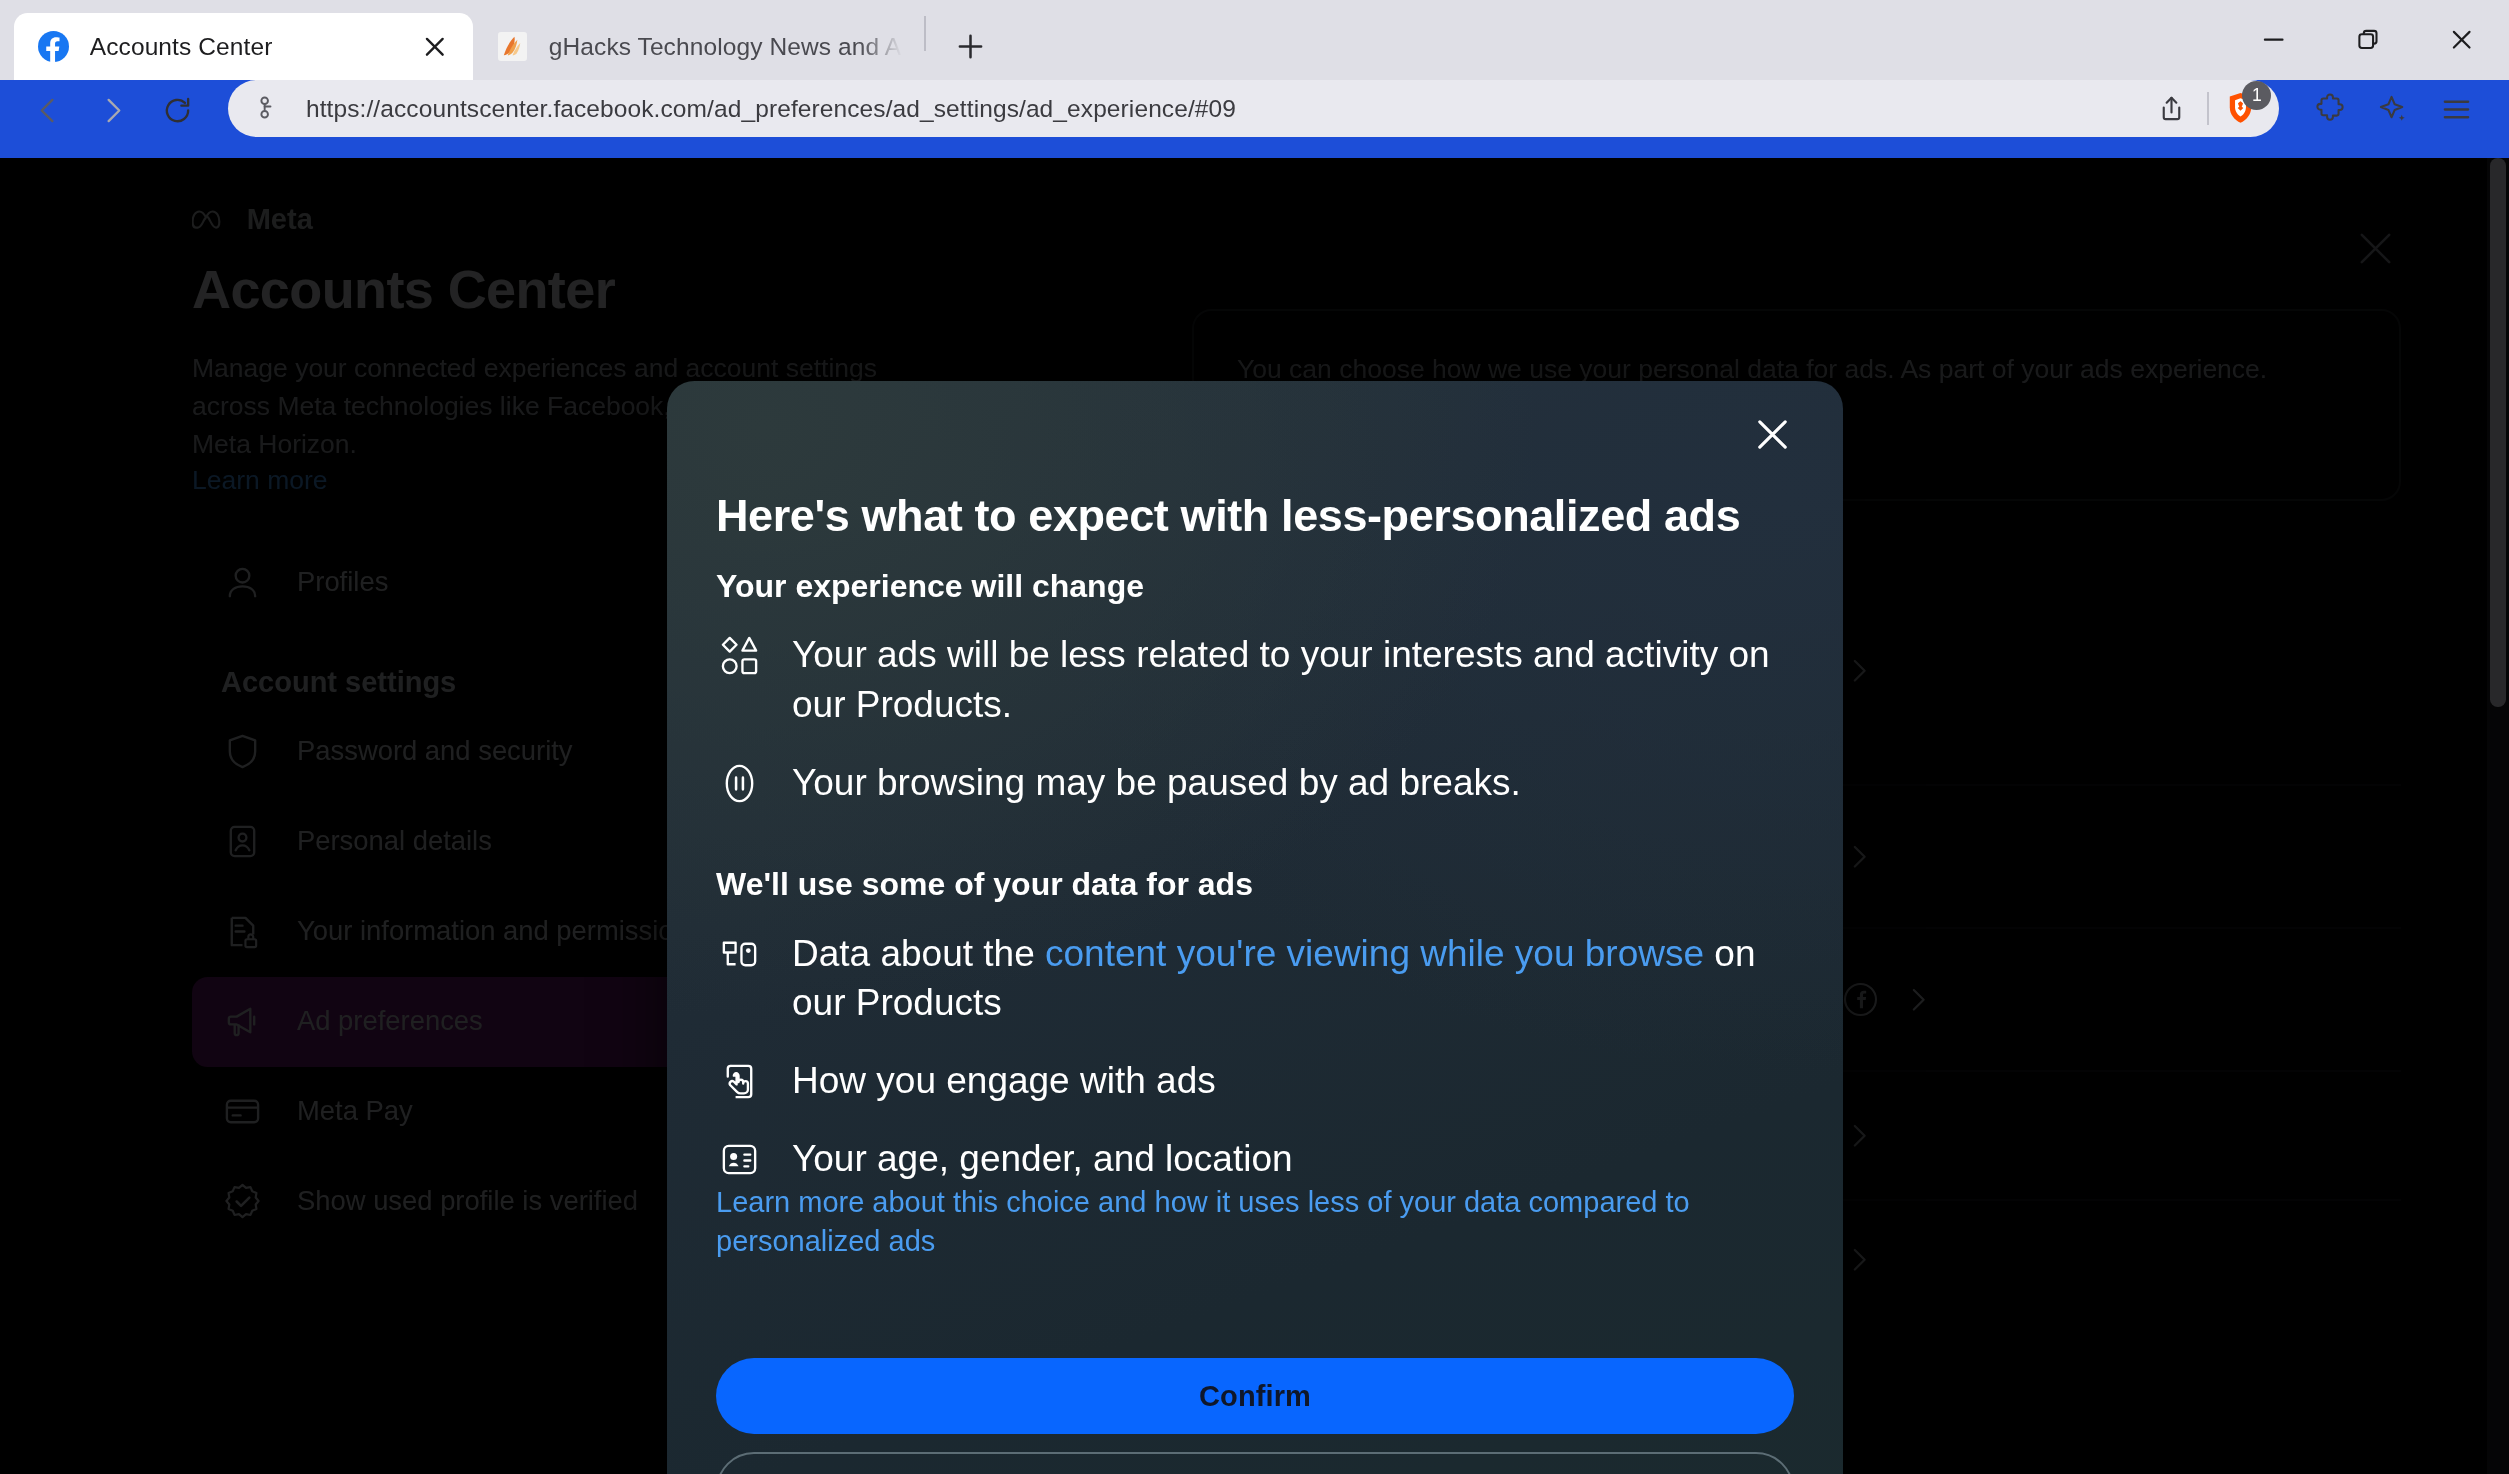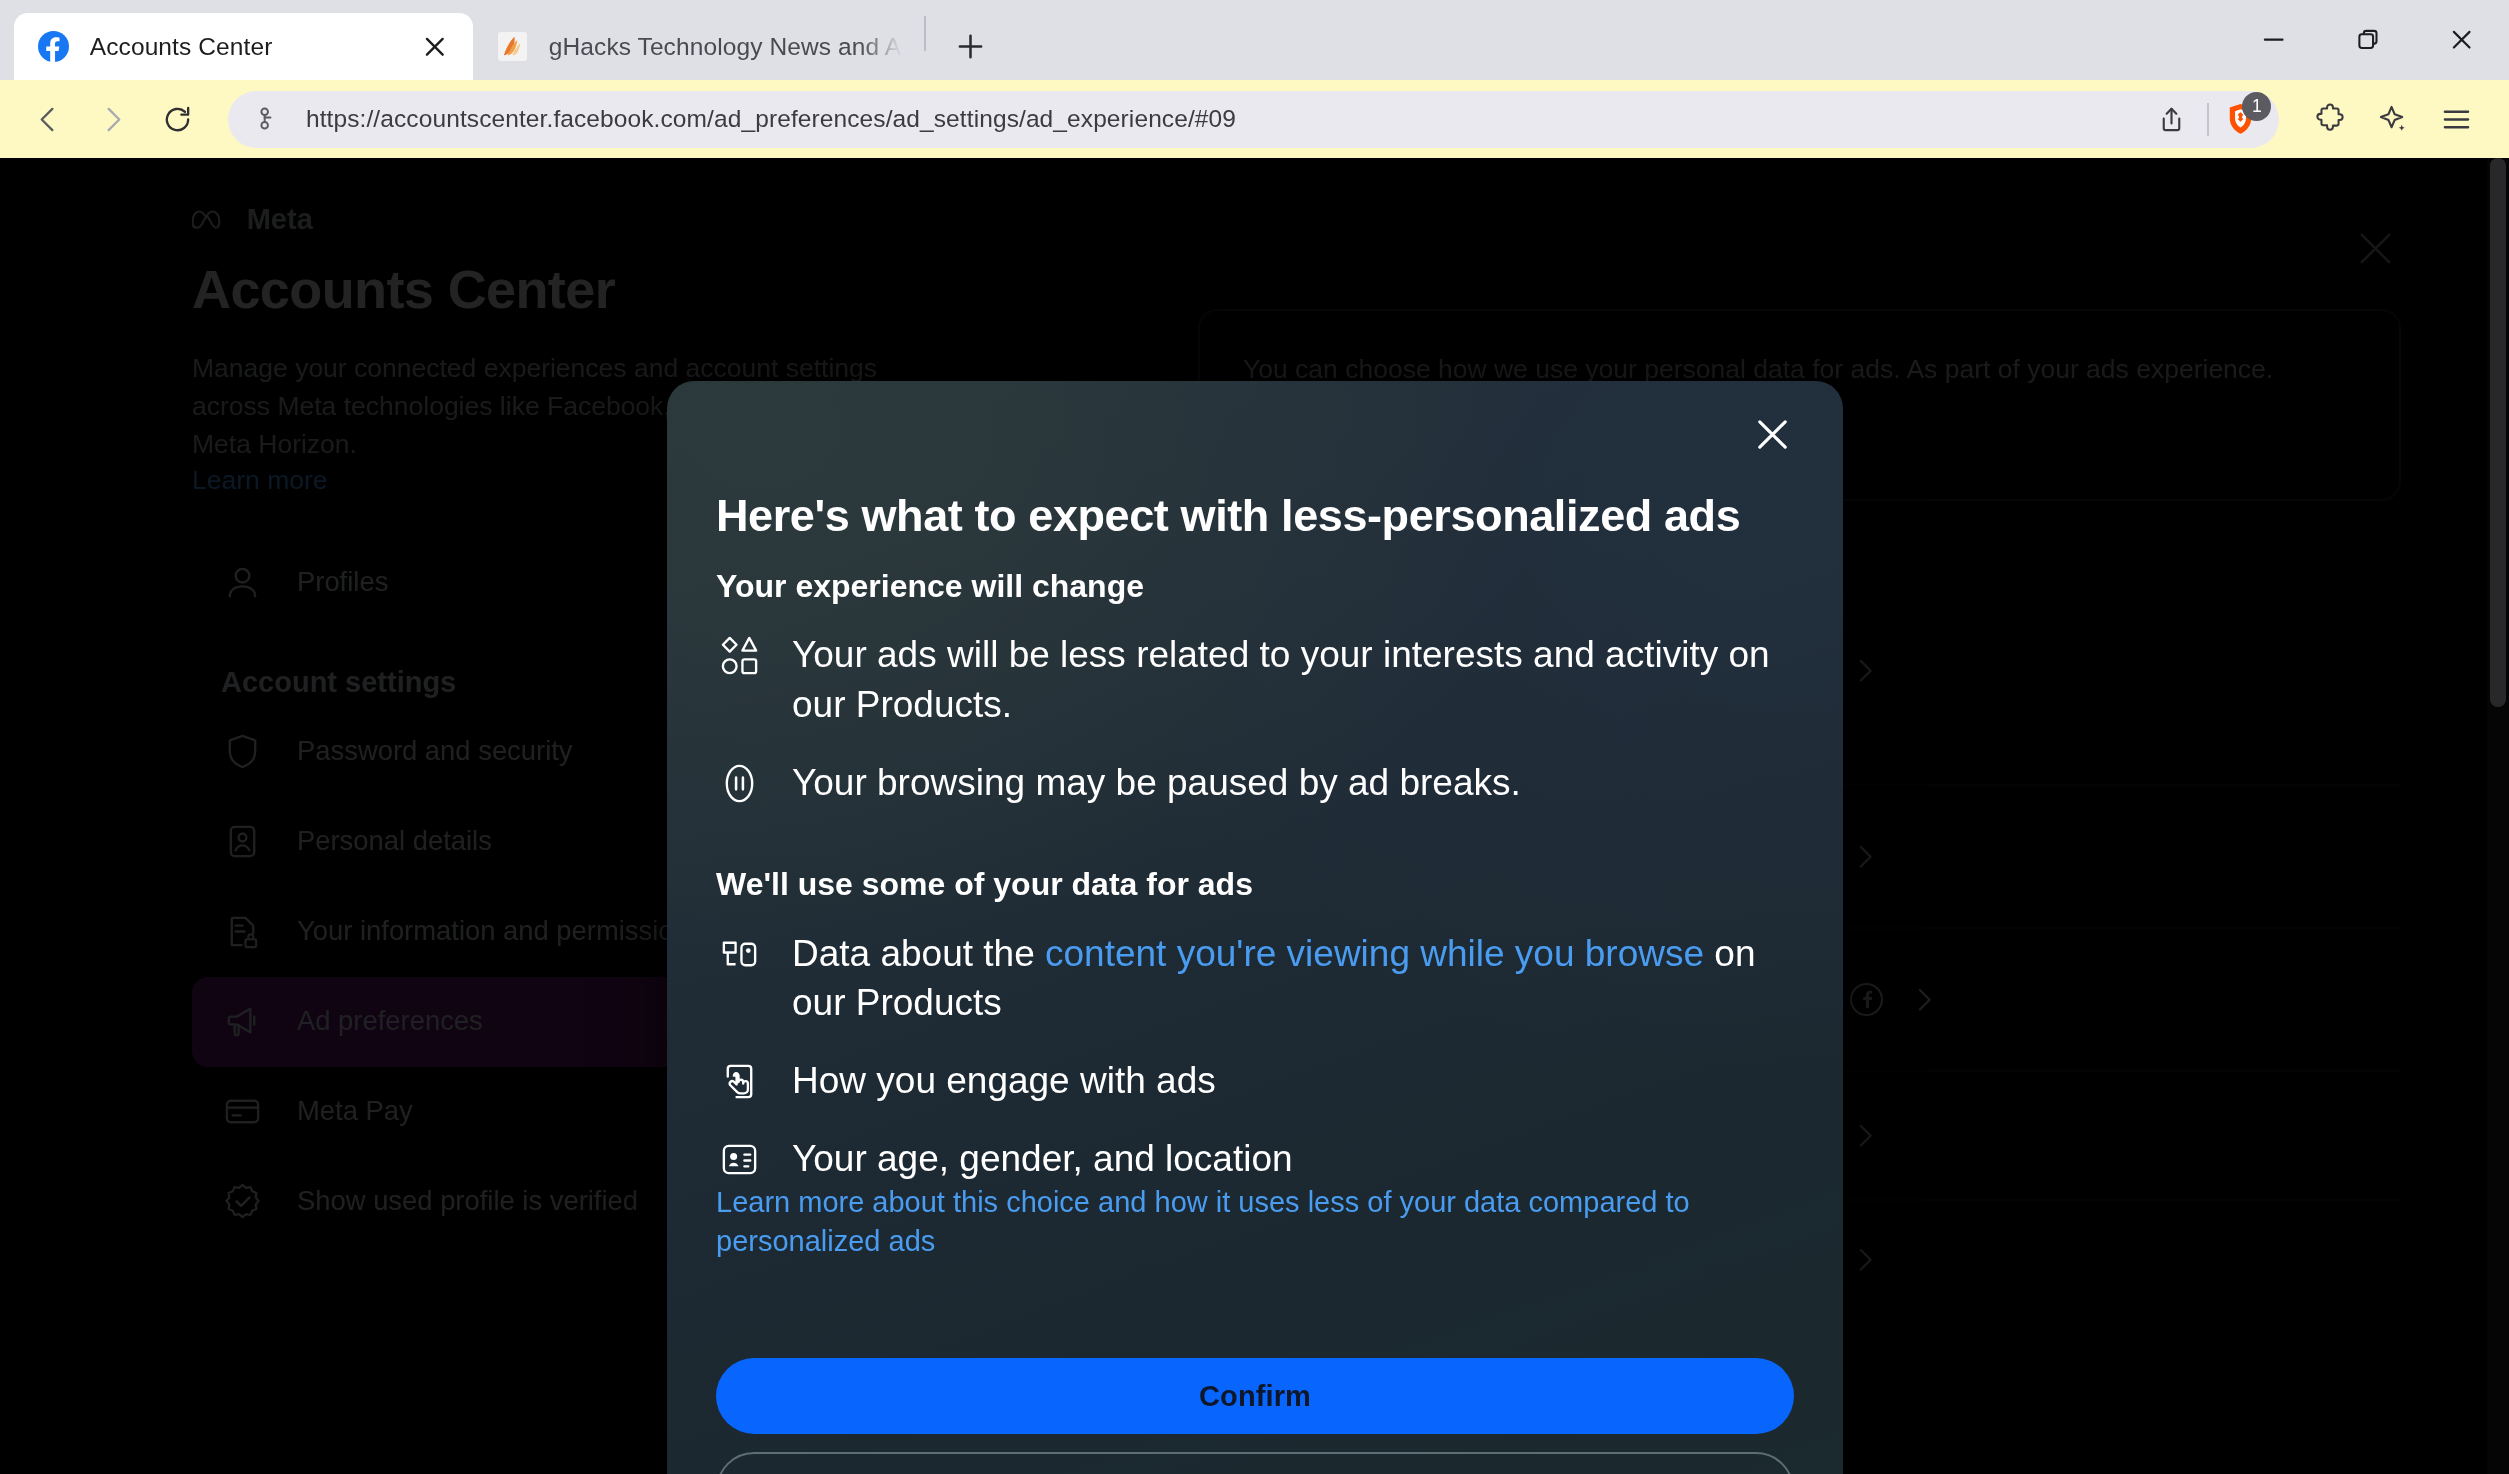--- a/index.html
+++ b/index.html
@@ -35,21 +35,21 @@
     mask-image: linear-gradient(90deg,#000 88%,transparent 100%);
   }
   .tab-close { width: 33px; height: 33px; flex:0 0 33px; display:flex; align-items:center; justify-content:center; }
   .tab-sep { width: 2px; height: 35px; background: #bdbdc6; align-self: center; margin: 0 2px 13.7px 0; }
   .newtab { width: 55px; height: 55px; display: flex; align-items: center; justify-content: center; margin: 0 0 5.9px 15.7px; }
 
   .wincontrols { position: absolute; right: 0; top: 0; height: 80px; display: flex; }
   .wc { width: 94px; height: 80px; display: flex; align-items: center; justify-content: center; }
 
   .navbar {
-    height: 78px; background: #fef9c3; display: flex; align-items: center;
+    height: 78px; background: #1d4ed8; display: flex; align-items: flex-start;
     padding: 0 23.5px 0 17.6px; gap: 3.9px; flex: 0 0 78px;
   }
   .navbtn { width: 61px; height: 61px; border-radius: 50%; display: flex; align-items: center; justify-content: center; }
   .omnibox {
     flex: 1 1 auto; height: 57px; margin-left: 15.7px; margin-right: 17.6px;
     background: #e9e9ef; border-radius: 29px; display: flex; align-items: center;
     padding: 0 7.8px 0 27.4px; gap: 21.6px; position: relative;
   }
   .omni-url { flex: 1 1 auto; font-size: 24.5px; color: #3b3b40; white-space: nowrap; overflow: hidden; letter-spacing: 0.1px; }
   .omni-right { display: flex; align-items: center; gap: 5.9px; padding-right: 5.9px; }
@@ -61,21 +61,21 @@
     font-family: "Liberation Sans", sans-serif;
   }
   .toolbtn { width: 59px; height: 59px; display: flex; align-items: center; justify-content: center; }
 
   
   .viewport { flex: 1 1 auto; position: relative; background: #000000; overflow: hidden; }
   .page {
     position: absolute; inset: 0; background: #020203;
     padding: 45px 0 0 192px; filter: brightness(.34);
   }
-  .page-inner { display: flex; gap: 6px; }
+  .page-inner { display: flex; gap: 0; }
   .col-left { width: 1000px; flex: 0 0 1000px; }
 
   .meta-brand { display: flex; align-items: center; gap: 13.7px; color: #b9bcc2; font-size: 29px; font-weight: 700; margin-bottom: 21.6px; }
   .ac-title { font-size: 54px; font-weight: 800; color: #e5e7ea; letter-spacing: -0.6px; margin-bottom: 29px; }
   .ac-desc { font-size: 26.5px; line-height: 1.44; color: #a9adb4; max-width: 686px; }
   .ac-link { color: #4a9cf0; font-size: 26.5px; display: inline-block; margin-top: 2px; }
 
   .navlist { margin-top: 41px; }
   .navrow {
     display: flex; align-items: center; gap: 33px; height: 90px;

